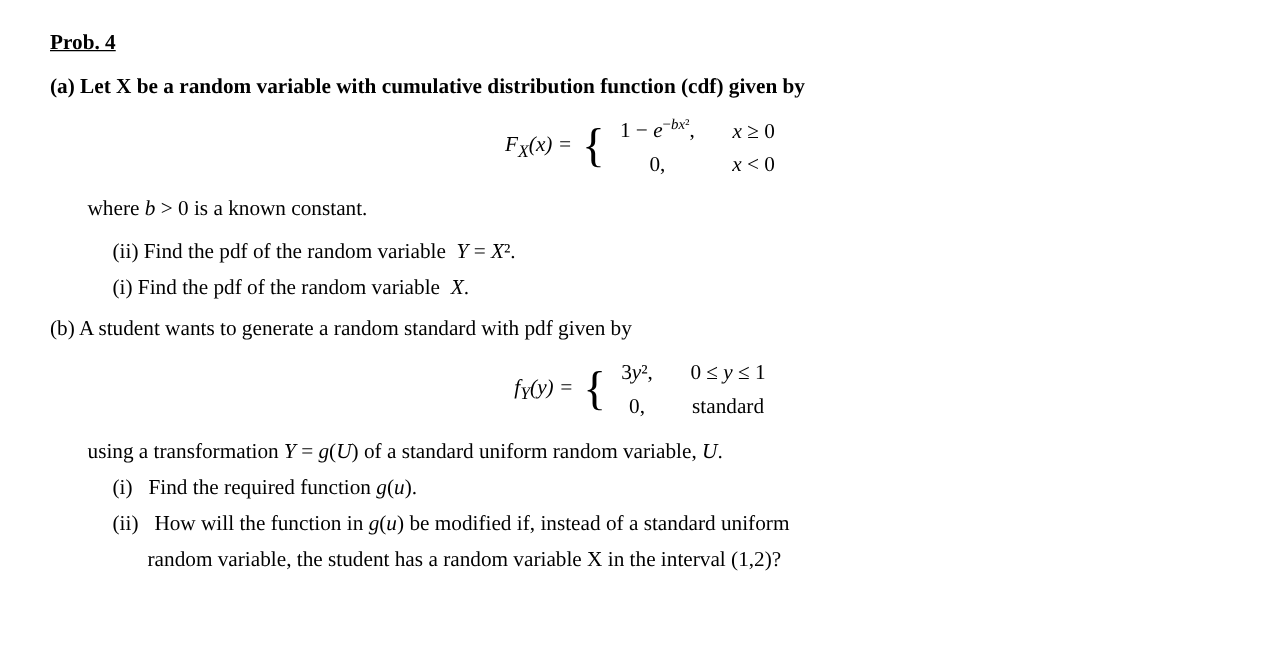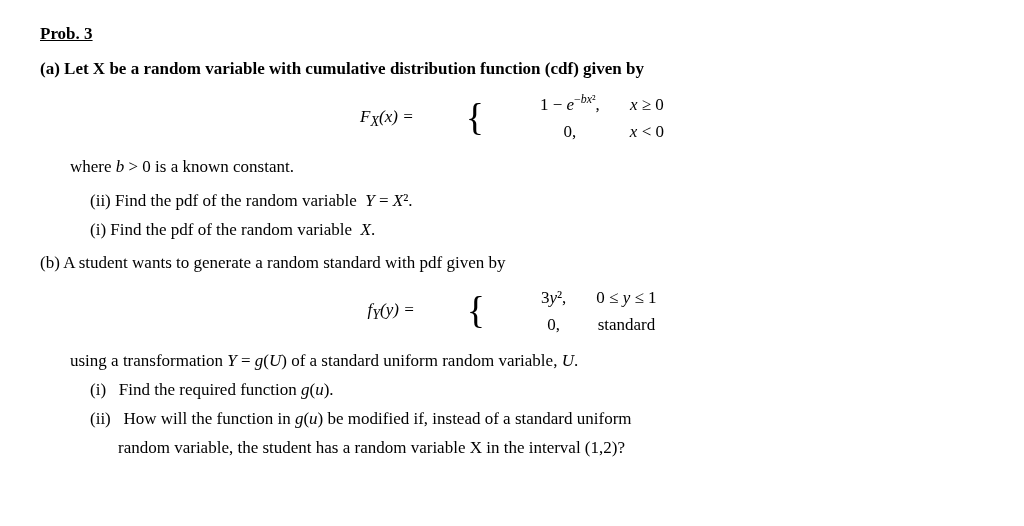--- a/index.html
+++ b/index.html
@@ -84,30 +84,29 @@
       vertical-align: super;
       text-align: right;
     }
 
     .center-block {
       text-align: center;
       margin: 8px auto;
       display: flex;
       justify-content: center;
       align-items: center;
-      gap: 44px;
     }
 
   </style>
 </head>
 <body>
 
 <div class="content">
 
-  <div class="problem-title">Prob. 3</div>
+  <div class="problem-title">Prob. 4</div>
 
   <div class="intro-line">(a) Let X be a random variable with cumulative distribution function (cdf) given by</div>
 
   <div class="center-block">
     <span style="font-style:italic;">
       <i>F</i><sub>X</sub>(<i>x</i>) =
     </span>
     <span style="margin-left:8px; margin-right:4px;">
       <span class="big-brace">{</span>
     </span>

